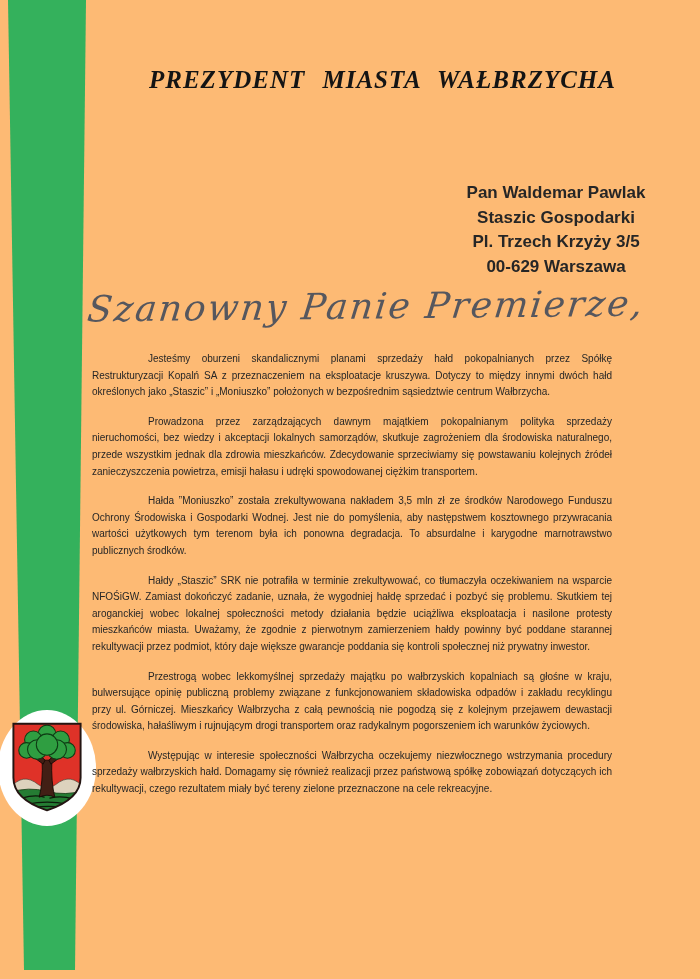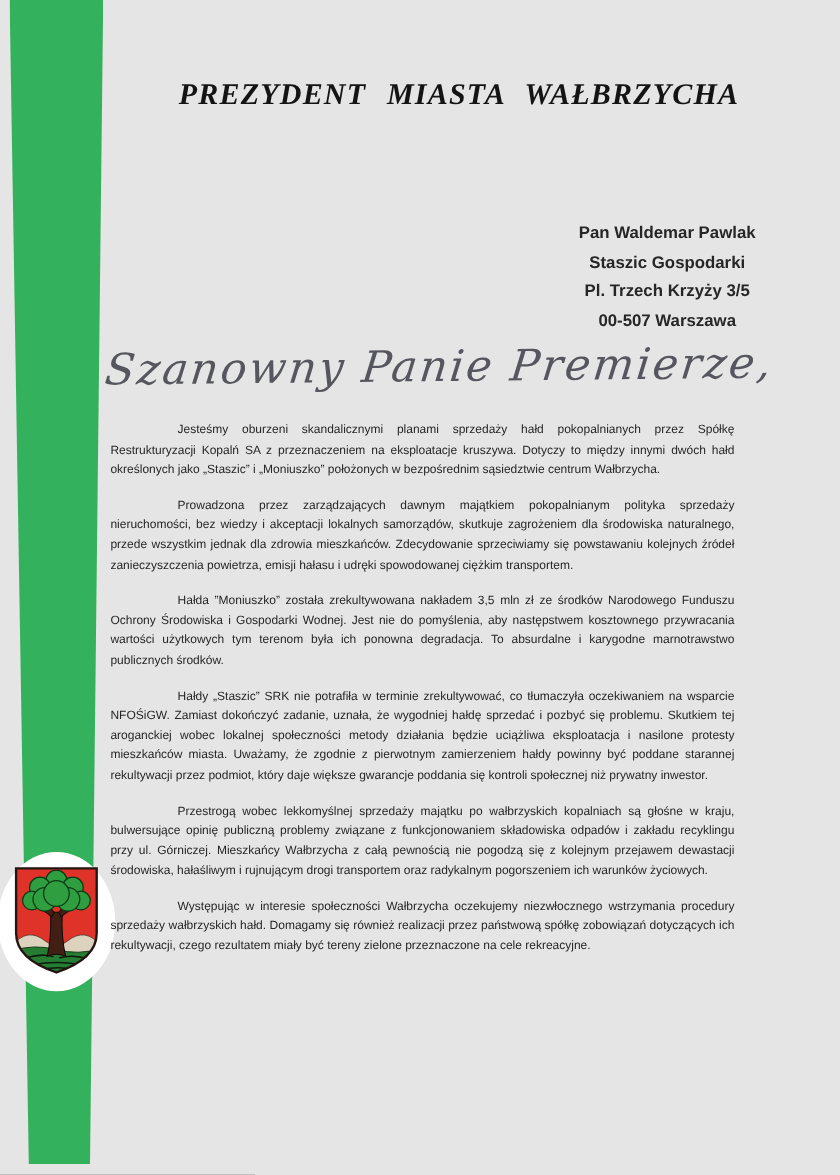--- a/index.html
+++ b/index.html
@@ -2,21 +2,21 @@
 <html style="--stripe-green: #34b15c; --shield-red: #df3228; --tree-green: #2f9e41; --ground-green: #257c33; --trunk-brown: #421f15; --hills-light: #ddd2bd;"><head>
 <meta charset="utf-8">
 <style>
   * { margin: 0; padding: 0; box-sizing: border-box; }
   html, body { background: #888; }
   .page {
     position: relative;
     width: 700px;
     height: 979px;
     margin: 0 auto;
-    background: #e5e5e5;
+    background: #fdba74;
     overflow: hidden;
     font-family: "Liberation Sans", sans-serif;
     color: #2b2b2b;
   }
 
   
   .stripe {
     position: absolute;
     left: 0; top: 0;
     width: 95px; height: 970px;
@@ -65,21 +65,21 @@
     text-align: right;
     font-size: 13.5px;
     color: #2e2e2e;
   }
 
   .recipient {
     position: absolute;
     left: 445px; top: 181px; width: 222px;
     text-align: center;
     font-weight: bold;
-    font-size: 14px;
+    font-size: 17px;
     line-height: 24.5px;
     color: #262626;
   }
 
   .salutation {
     position: absolute;
     left: 88px; top: 286px; width: 480px;
     font-family: "DejaVu Serif", serif;
     font-style: italic;
     font-size: 36px;
@@ -136,21 +136,21 @@
     <path class="shield-border" d="M3.5,2.5 H72.5 V58 Q72.5,80 38,91.5 Q3.5,80 3.5,58 Z"></path>
   </svg>
 
   <h1 class="title">PREZYDENT MIASTA WAŁBRZYCHA</h1>
 
 
   <div class="recipient">
     <div>Pan Waldemar Pawlak</div>
     <div>Staszic Gospodarki</div>
     <div>Pl. Trzech Krzyży 3/5</div>
-    <div>00-507 Warszawa</div>
+    <div>00-629 Warszawa</div>
   </div>
 
   <div class="salutation">Szanowny Panie Premierze,</div>
 
   <div class="body-text">
     <p>Jesteśmy oburzeni skandalicznymi planami sprzedaży hałd pokopalnianych przez Spółkę Restrukturyzacji Kopalń SA z przeznaczeniem na eksploatacje kruszywa. Dotyczy to między innymi dwóch hałd określonych jako „Staszic” i „Moniuszko” położonych w bezpośrednim sąsiedztwie centrum Wałbrzycha.</p>
     <p>Prowadzona przez zarządzających dawnym majątkiem pokopalnianym polityka sprzedaży nieruchomości, bez wiedzy i akceptacji lokalnych samorządów, skutkuje zagrożeniem dla środowiska naturalnego, przede wszystkim jednak dla zdrowia mieszkańców. Zdecydowanie sprzeciwiamy się powstawaniu kolejnych źródeł zanieczyszczenia powietrza, emisji hałasu i udręki spowodowanej ciężkim transportem.</p>
     <p>Hałda ”Moniuszko” została zrekultywowana nakładem 3,5 mln zł ze środków Narodowego Funduszu Ochrony Środowiska i Gospodarki Wodnej. Jest nie do pomyślenia, aby następstwem kosztownego przywracania wartości użytkowych tym terenom była ich ponowna degradacja. To absurdalne i karygodne marnotrawstwo publicznych środków.</p>
     <p>Hałdy „Staszic” SRK nie potrafiła w terminie zrekultywować, co tłumaczyła oczekiwaniem na wsparcie NFOŚiGW. Zamiast dokończyć zadanie, uznała, że wygodniej hałdę sprzedać i pozbyć się problemu. Skutkiem tej aroganckiej wobec lokalnej społeczności metody działania będzie uciążliwa eksploatacja i nasilone protesty mieszkańców miasta. Uważamy, że zgodnie z pierwotnym zamierzeniem hałdy powinny być poddane starannej rekultywacji przez podmiot, który daje większe gwarancje poddania się kontroli społecznej niż prywatny inwestor.</p>
     <p>Przestrogą wobec lekkomyślnej sprzedaży majątku po wałbrzyskich kopalniach są głośne w kraju, bulwersujące opinię publiczną problemy związane z funkcjonowaniem składowiska odpadów i zakładu recyklingu przy ul. Górniczej. Mieszkańcy Wałbrzycha z całą pewnością nie pogodzą się z kolejnym przejawem dewastacji środowiska, hałaśliwym i rujnującym drogi transportem oraz radykalnym pogorszeniem ich warunków życiowych.</p>

